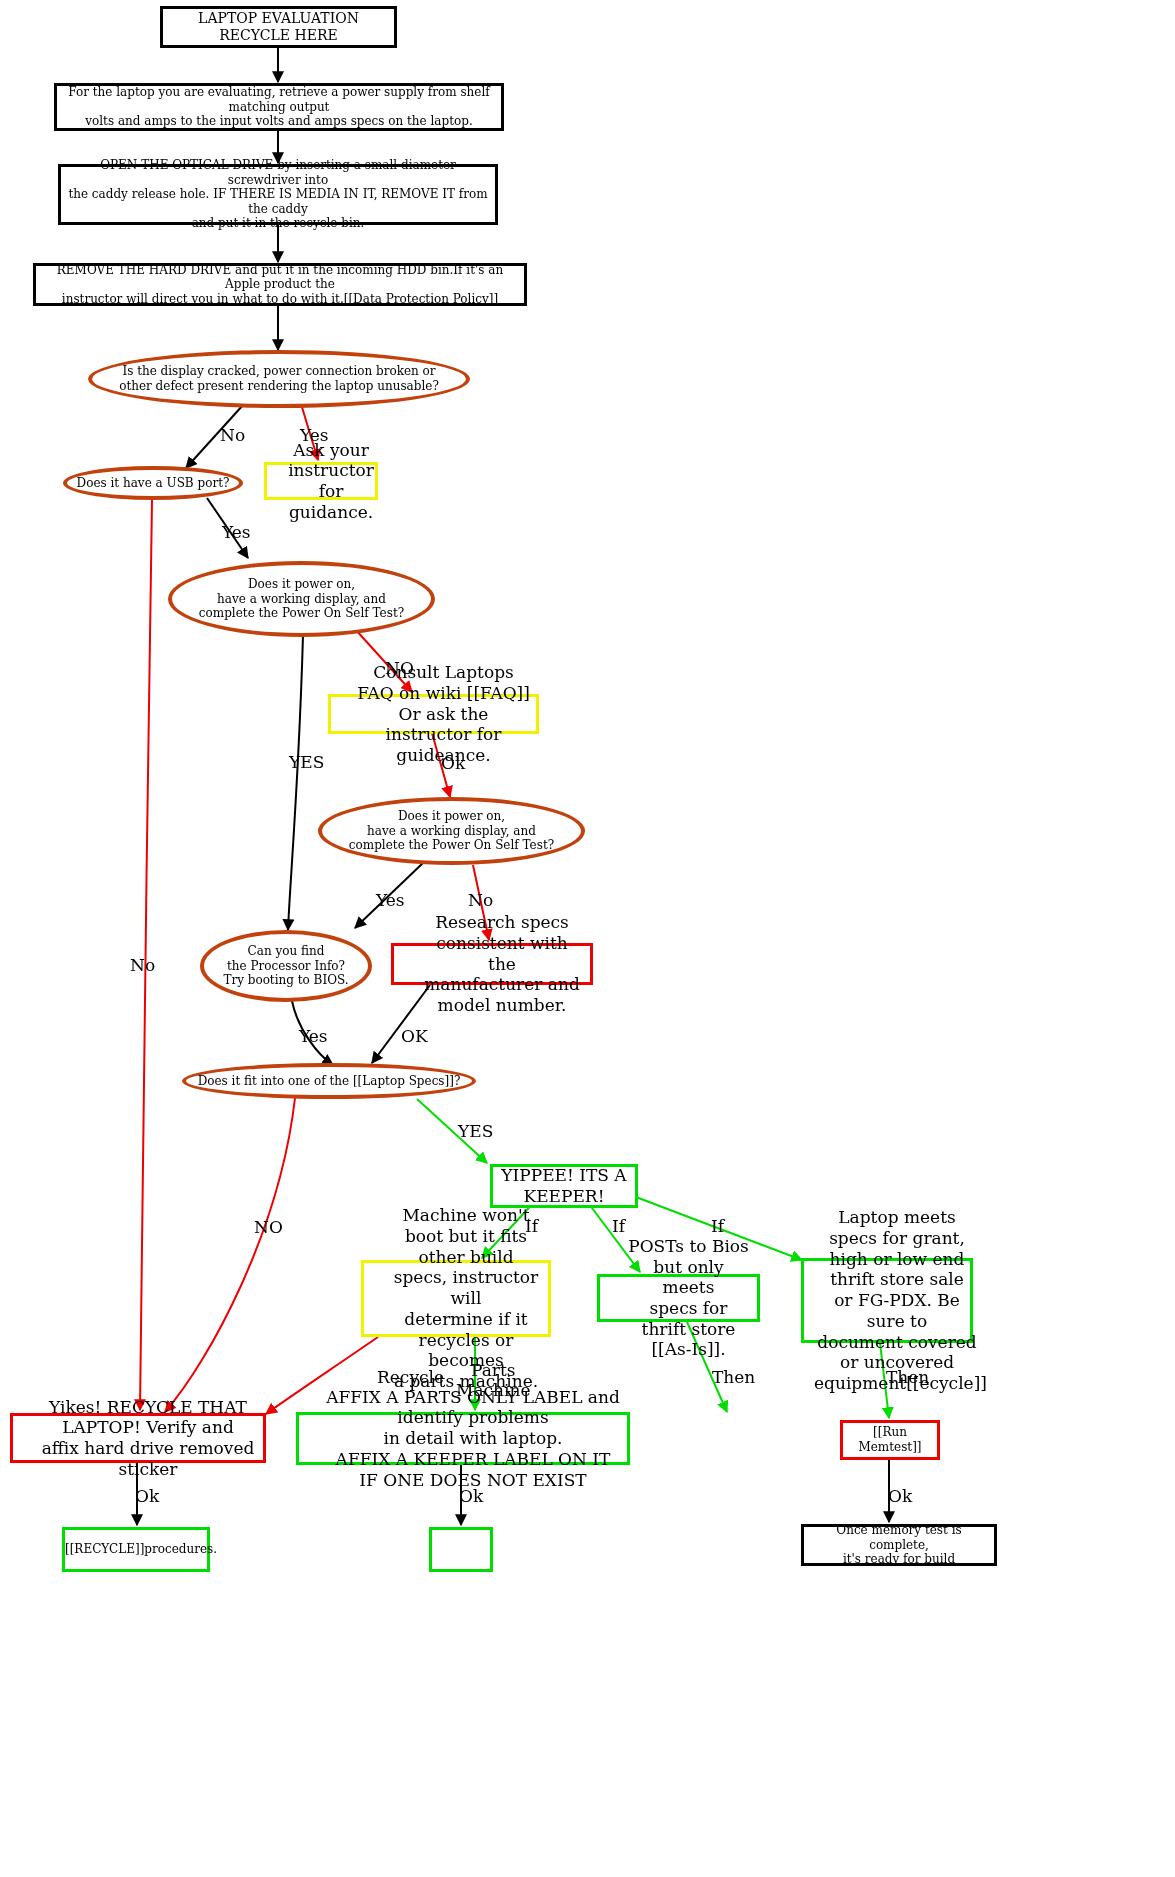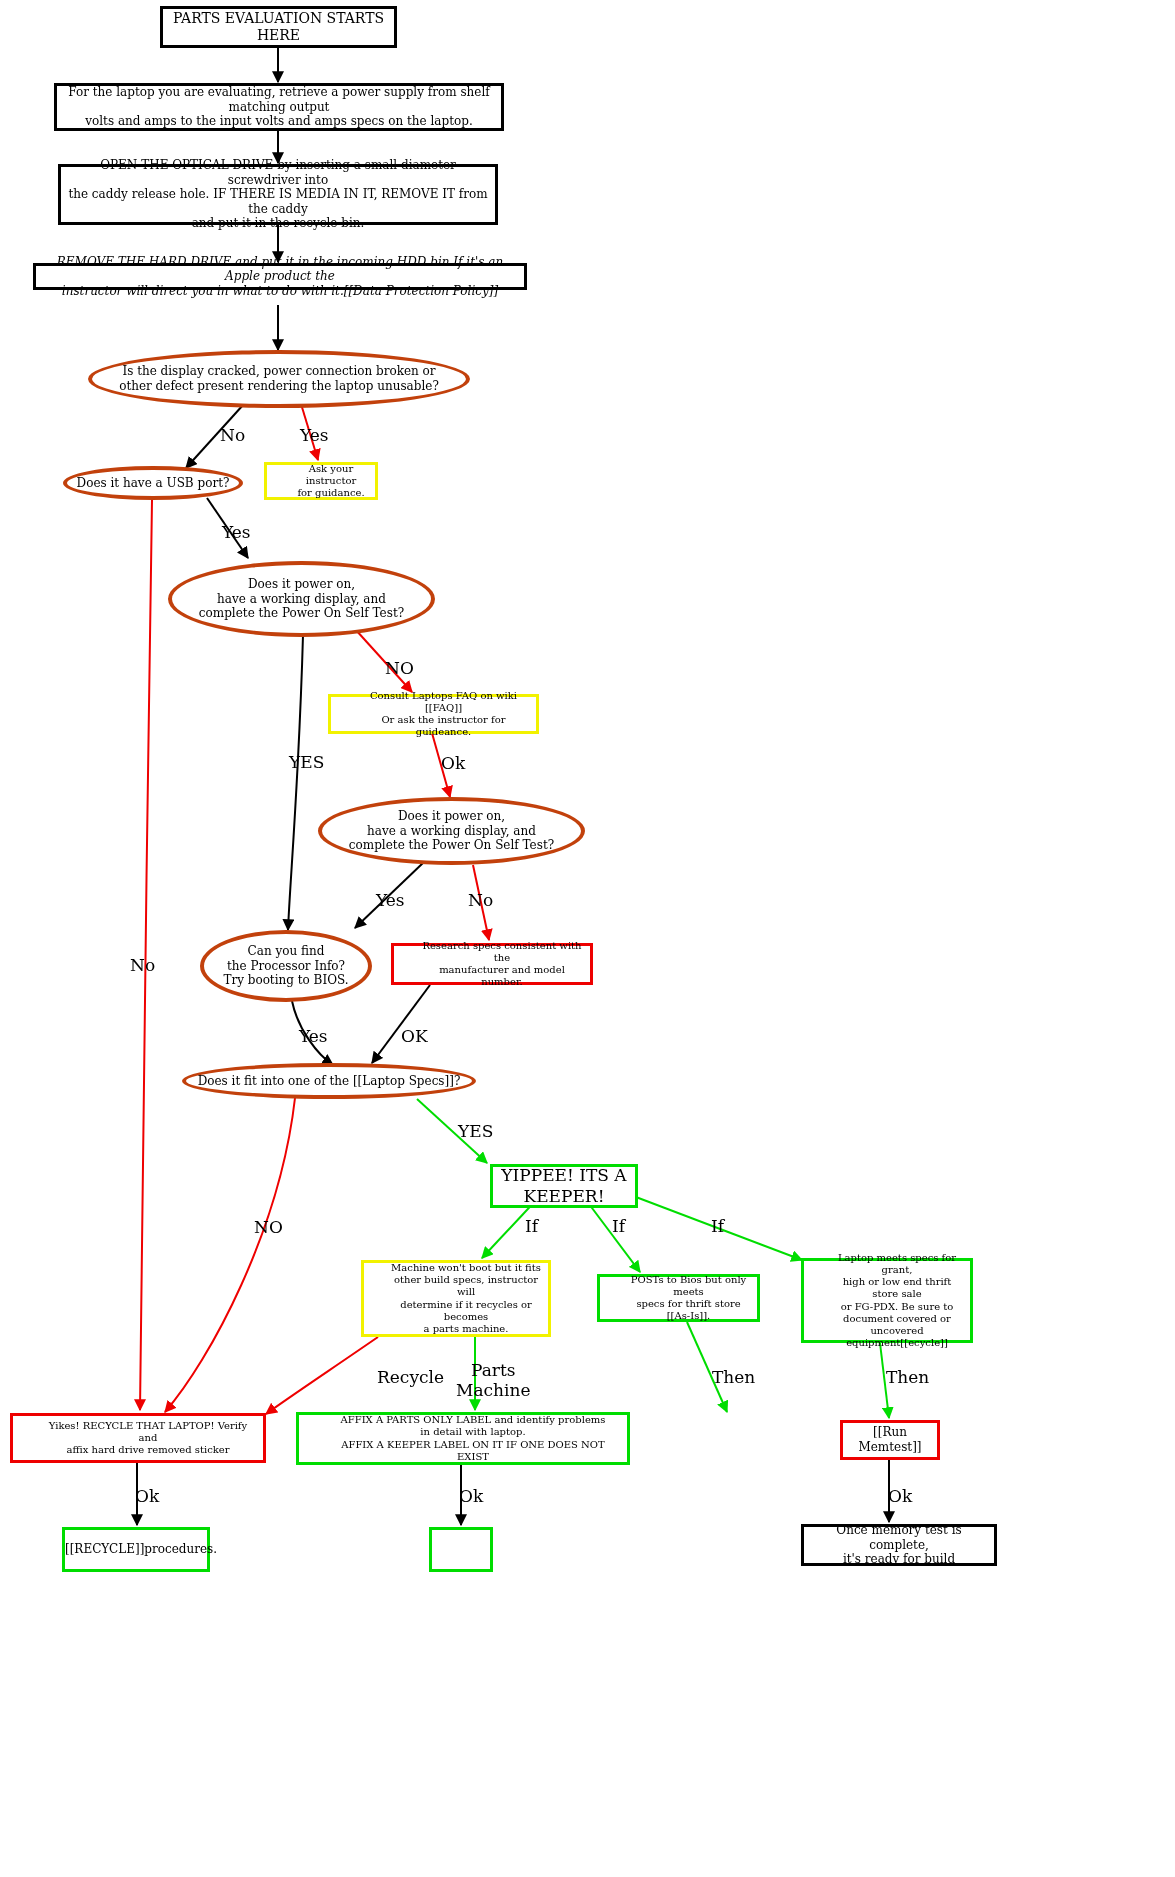--- a/index.html
+++ b/index.html
@@ -13,21 +13,21 @@
   .rect.black{border-color:#000;border-width:3px;}
   .rect.red{border-color:#ee0000;border-width:3px;}
   .rect.yellow{border-color:#f2f200;border-width:3px;}
   .rect.green{border-color:#00dd00;border-width:3px;}
   
   .ell{border-radius:50%;background:#fff;border:4px solid #c2410c;}
   .lbl{position:absolute;color:#000;font-size:13px;font-family:"DejaVu Serif","Liberation Serif",serif;white-space:pre-line;line-height:1.15;}
   .fs14{font-size:14px;}
   .fs13{font-size:17px;}
   .fs12{font-size:12px;}
-  .fs115{font-size:10px;margin-left:20px;}
+  .fs115{font-size:17px;margin-left:20px;}
 </style>
 </head>
 <body>
 
 <div id="stage">
 
   <svg id="edges" viewBox="0 0 1175 1877">
     <defs>
       <marker id="ahK" viewBox="0 0 10 10" refX="9" refY="5" markerWidth="6" markerHeight="6" orient="auto-start-reverse">
         <path d="M0,0 L10,5 L0,10 z" fill="#000"></path>
@@ -91,35 +91,35 @@
 
       <path d="M137,1463 L137,1525" stroke="#000" marker-end="url(#ahK)"></path>
 
       <path d="M461,1465 L461,1525" stroke="#000" marker-end="url(#ahK)"></path>
 
       <path d="M889,1460 L889,1522" stroke="#000" marker-end="url(#ahK)"></path>
     </g>
   </svg>
 
   <div class="node rect black" style="left:160px;top:6px;width:237px;height:42px;">
-    <span class="txt fs14">PARTS EVALUATION STARTS HERE</span>
+    <span class="txt fs14">LAPTOP EVALUATION RECYCLE HERE</span>
   </div>
 
   <div class="node rect black" style="left:54px;top:83px;width:450px;height:48px;">
     <span class="txt fs12">For the laptop you are evaluating, retrieve a power supply from shelf matching output
 volts and amps to the  input volts and amps specs on the laptop.</span>
   </div>
 
   <div class="node rect black" style="left:58px;top:164px;width:440px;height:61px;">
     <span class="txt fs12">OPEN THE OPTICAL DRIVE by inserting a small diameter screwdriver into
 the caddy release hole. IF THERE IS MEDIA IN IT, REMOVE IT from the caddy
 and put it in the recycle bin.</span>
   </div>
 
-  <div class="node rect black" style="left:33px;top:263px;width:494px;height:27px;font-style:italic;">
+  <div class="node rect black" style="left:33px;top:263px;width:494px;height:43px;">
     <span class="txt fs12">REMOVE THE HARD DRIVE and put it in the incoming HDD bin.If it's an Apple product the
 instructor will direct you in what to do with it.[[Data Protection Policy]]</span>
   </div>
 
   <div class="node ell" style="left:88px;top:350px;width:382px;height:58px;">
     <span class="txt fs12">Is the display cracked, power connection broken or
 other defect present rendering the laptop unusable?</span>
   </div>
 
   <div class="node rect yellow" style="left:264px;top:462px;width:114px;height:38px;">

